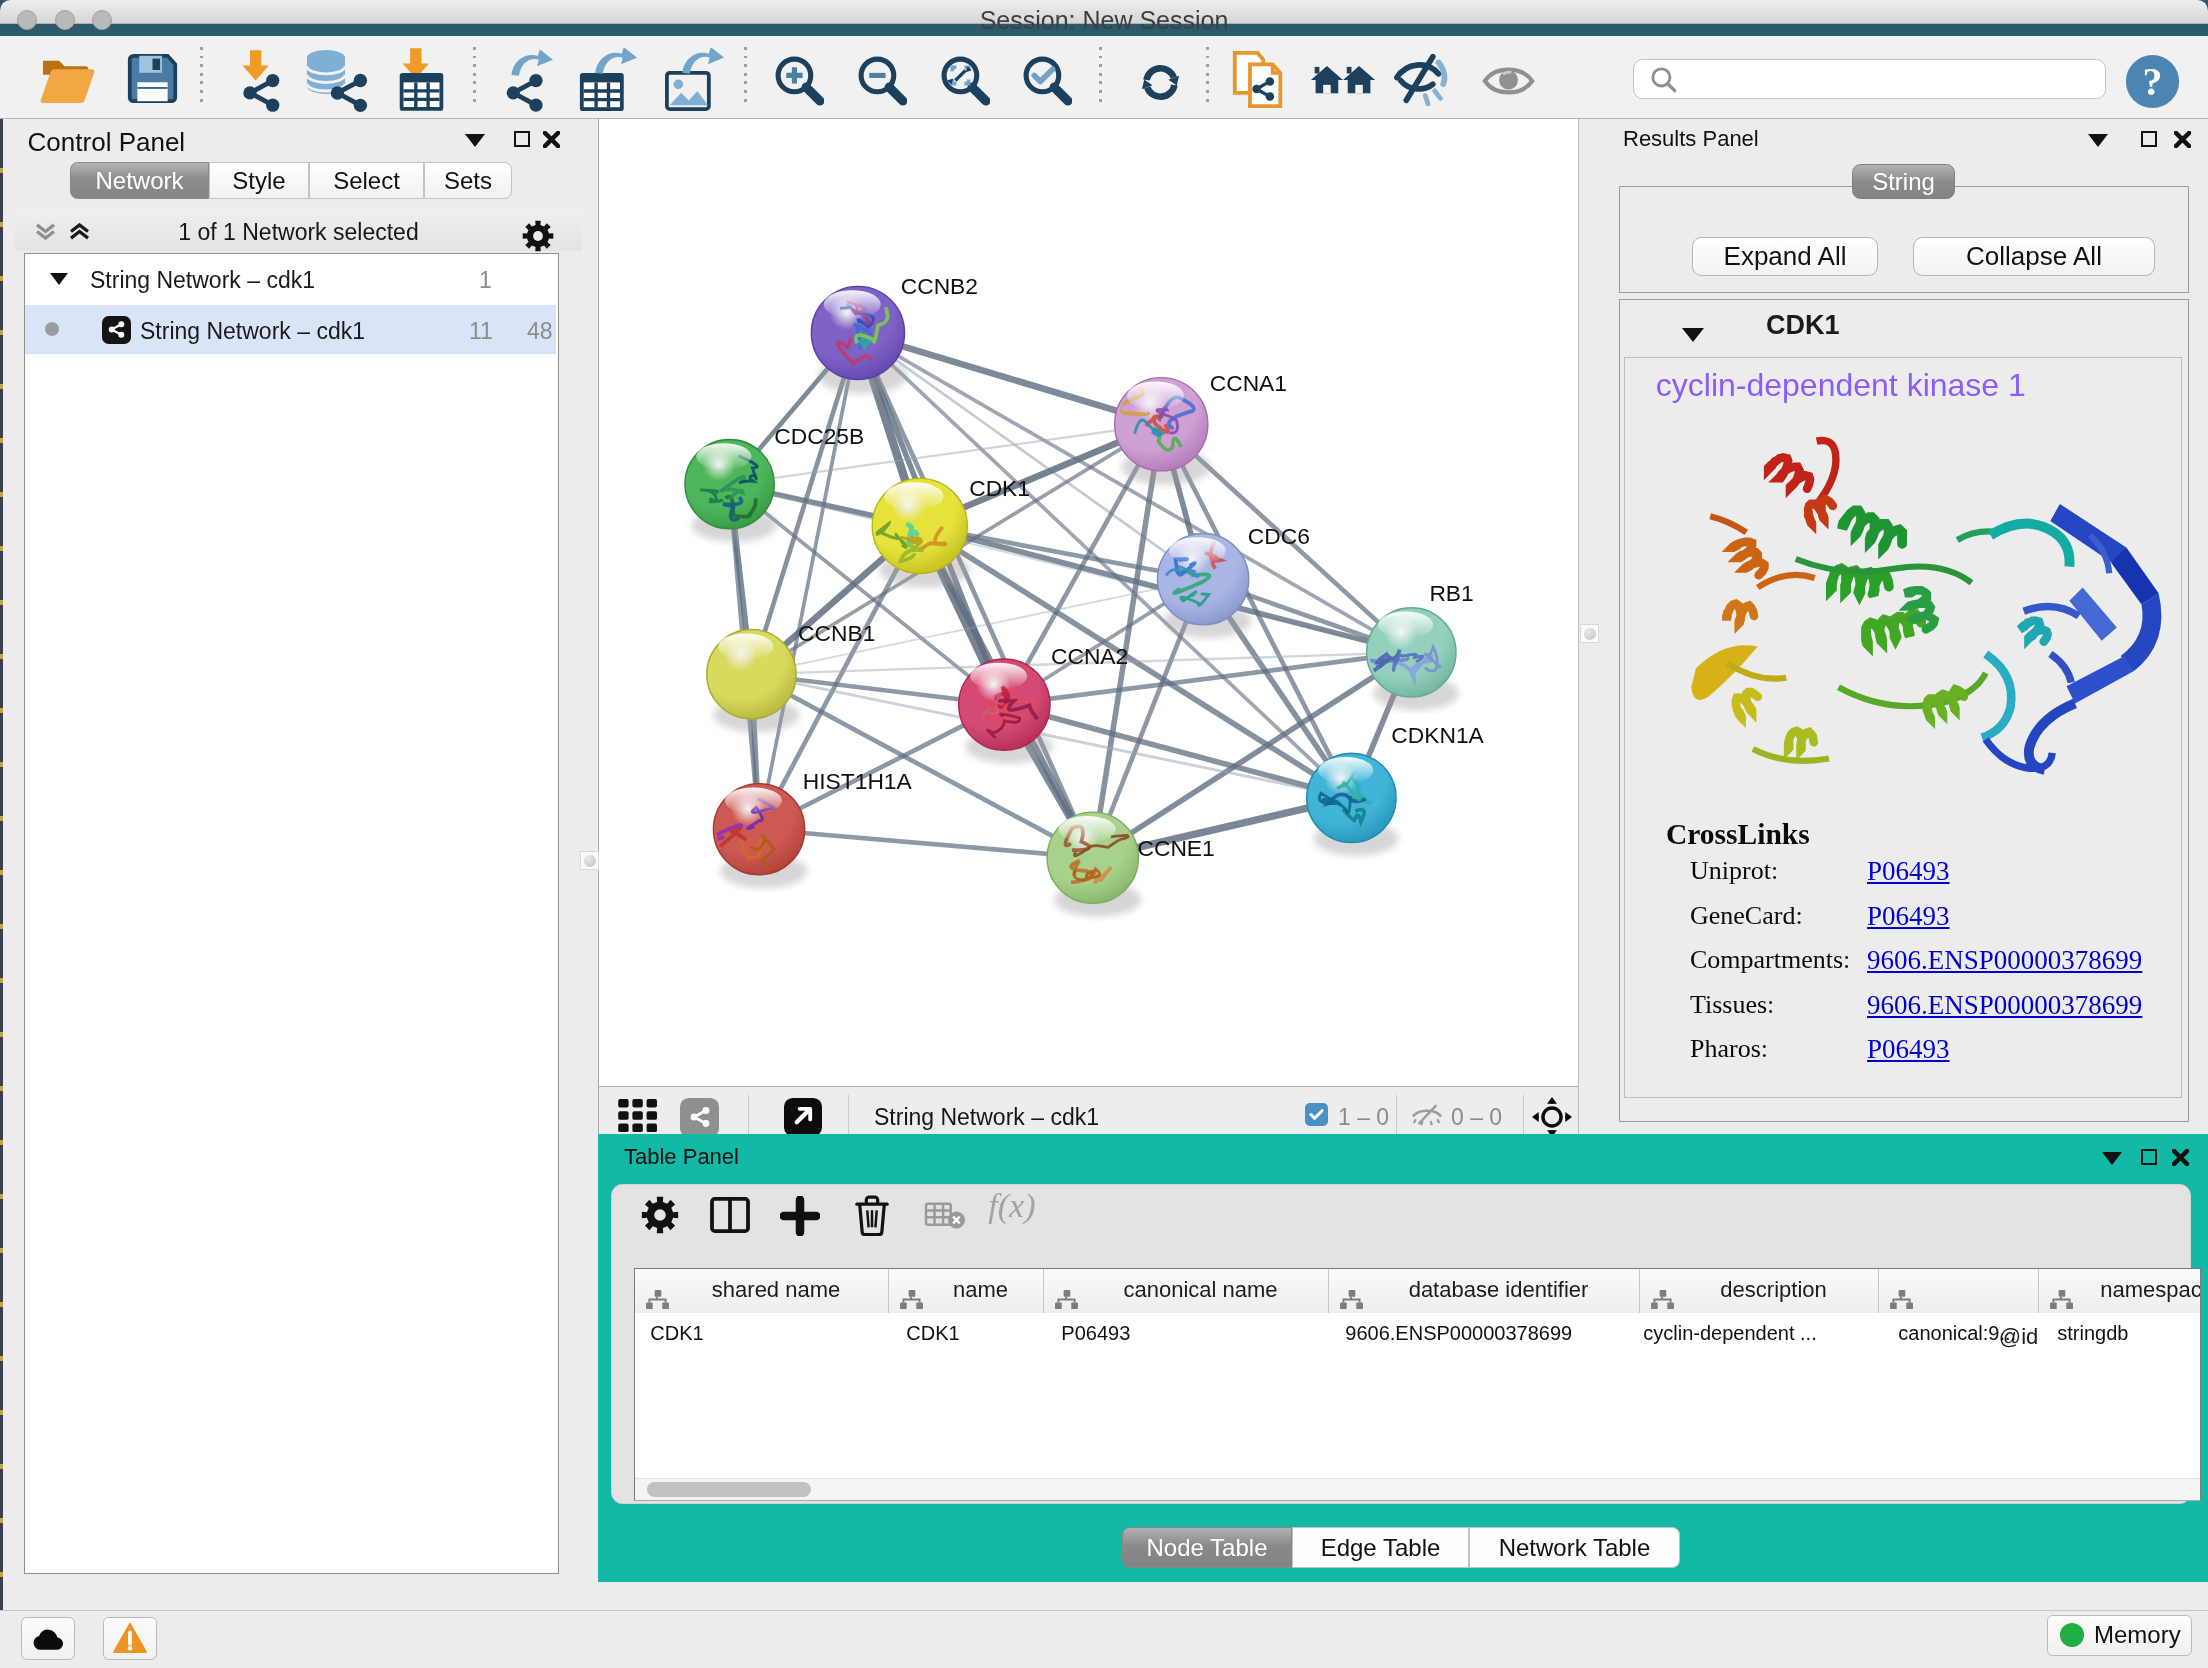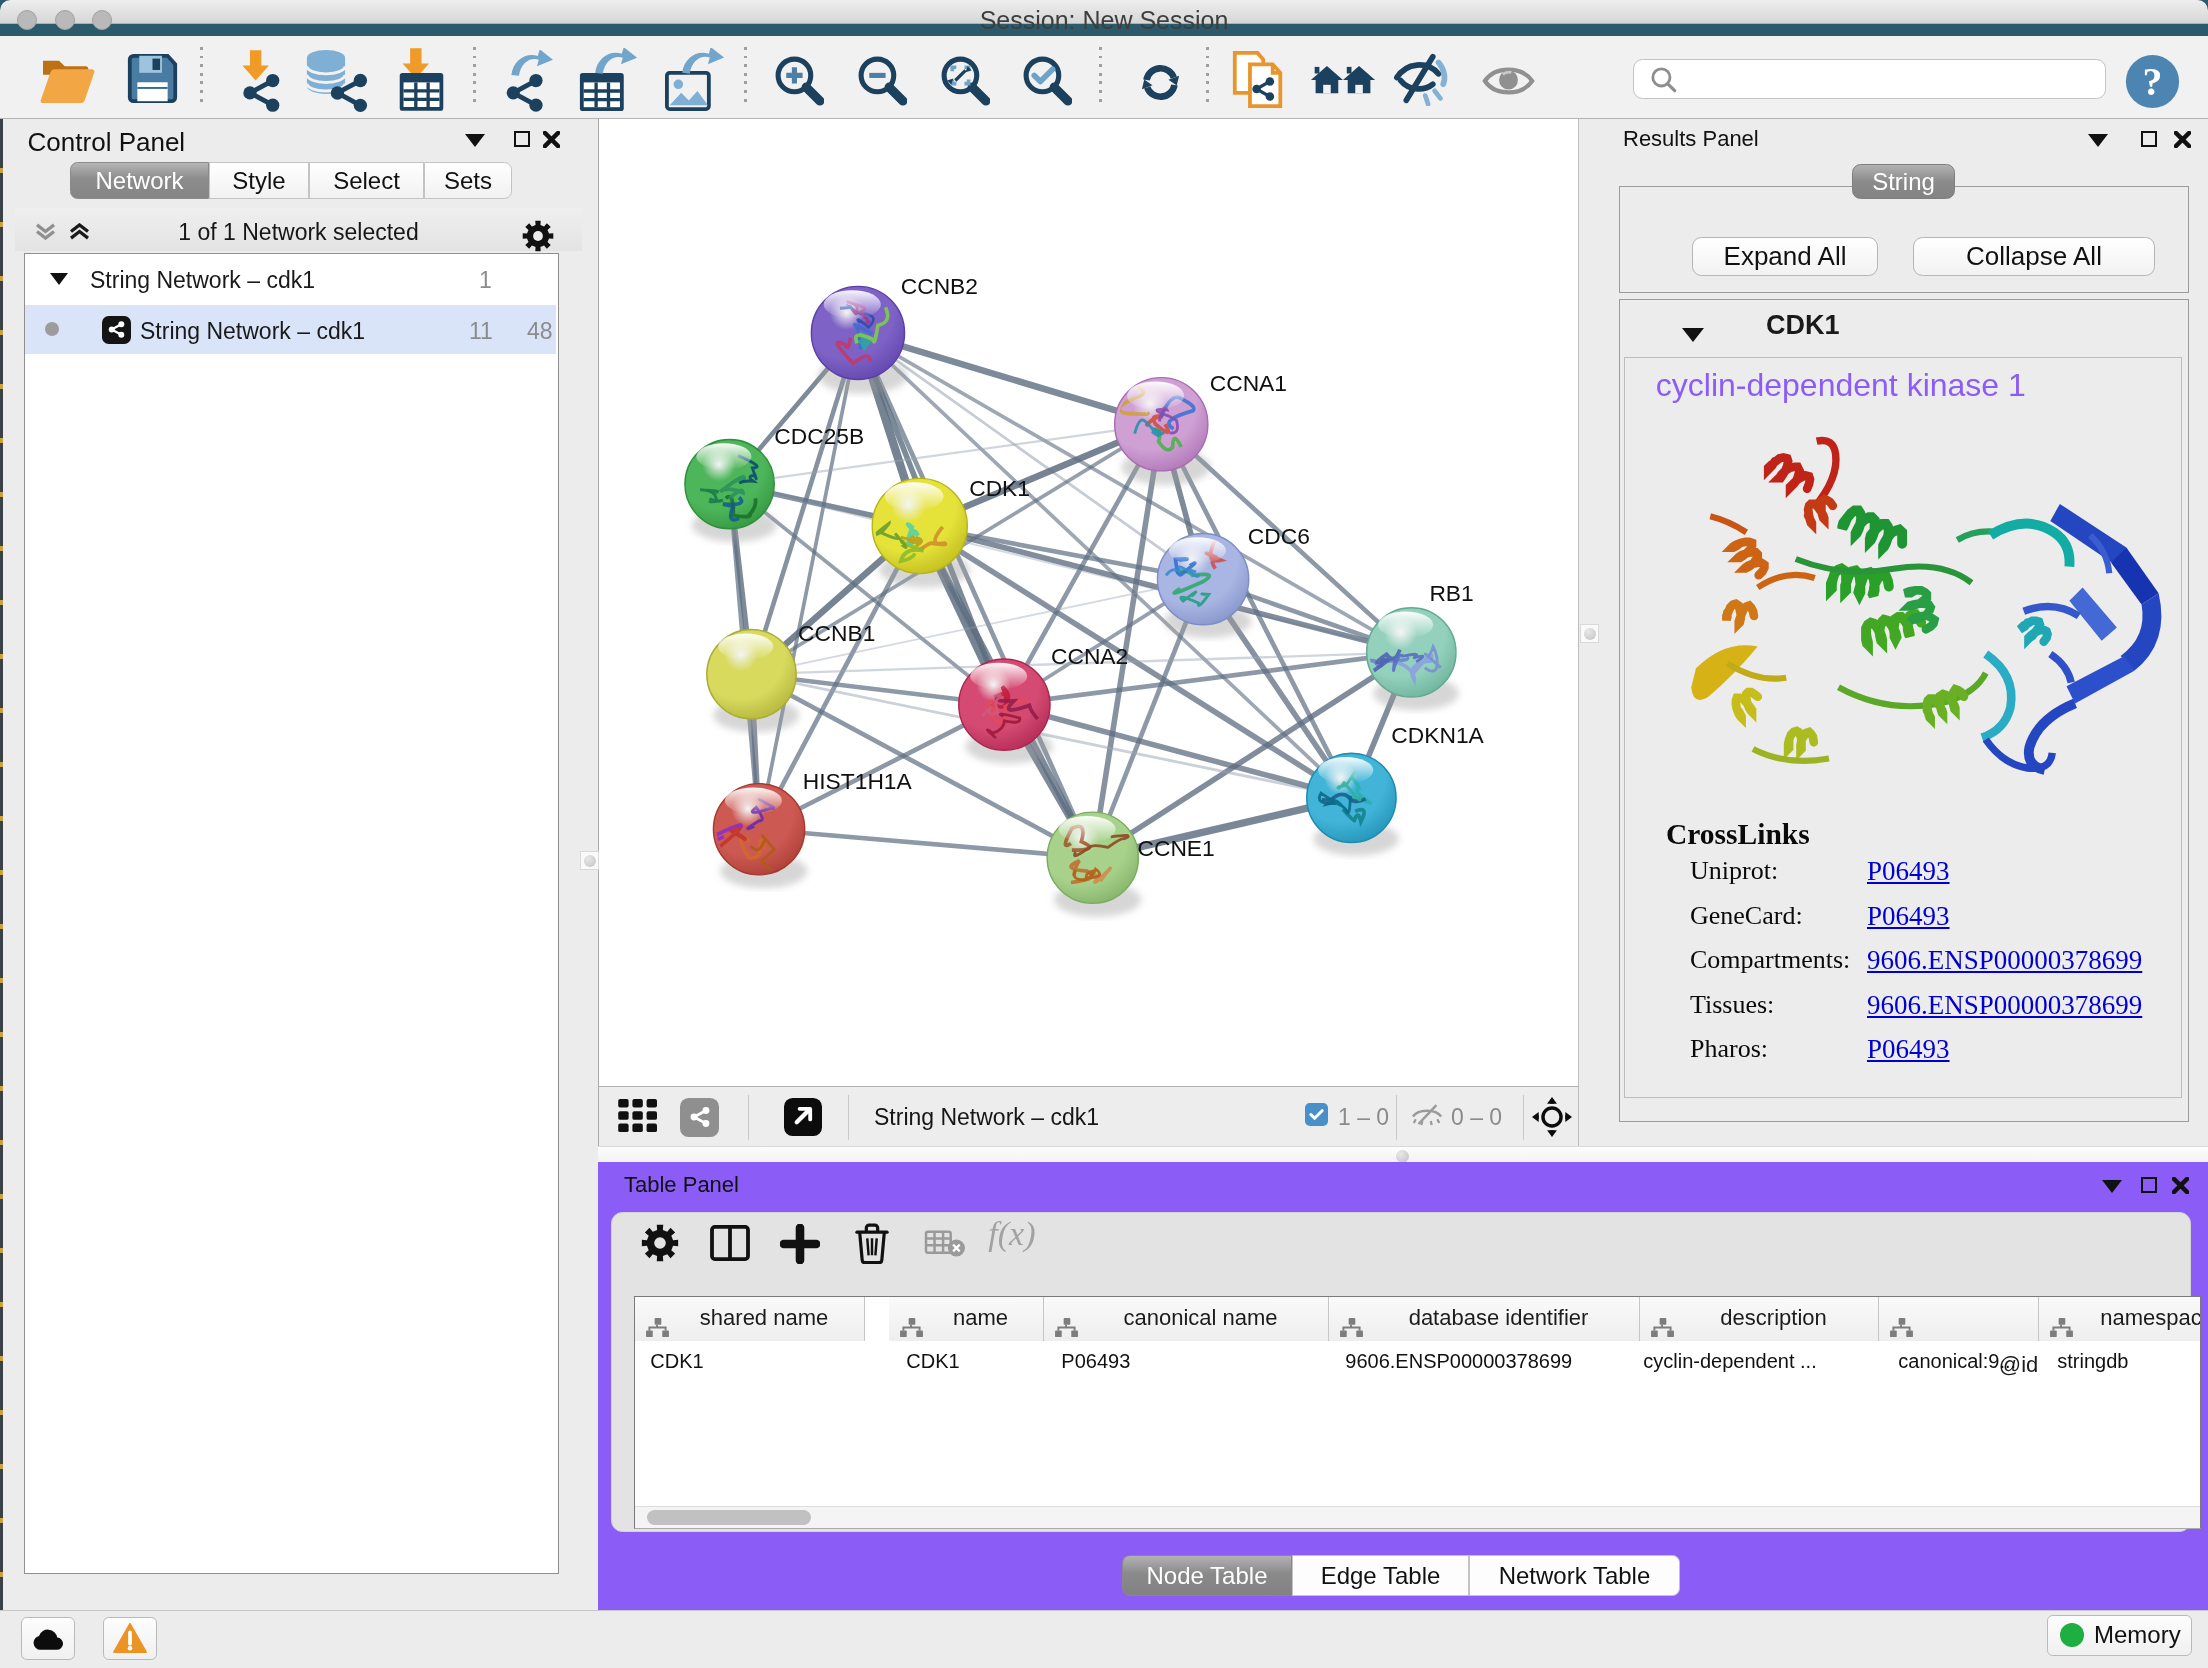--- a/index.html
+++ b/index.html
@@ -41,21 +41,21 @@
 .handle b { position:absolute; border-radius:50%; background:radial-gradient(circle at 35% 30%, #e8e8e8, #c2c2c2); display:block; }
 #splith { left:598px; top:1146px; width:1610px; height:16px; background:linear-gradient(#fdfdfd,#f2f2f2); border-top:1px solid #d8d8d8; }
 #rp-title { left:1623px; top:126px; font-size:22px; color:#111; }
 #stringtab { left:1852px; top:164px; width:103px; height:35px; background:linear-gradient(#b2b2b2,#8b8b8b 50%,#838383); border:1px solid #7f7f7f; border-radius:8.6px; color:#fff; font-size:24px; text-align:center; line-height:34px; }
 #rp-boxA { left:1619px; top:186px; width:570px; height:107px; border:1.9px solid #9b9b9b; }
 #rp-boxB { left:1619px; top:299px; width:570px; height:823px; border:1.9px solid #9b9b9b; }
 .btn { position:absolute; background:linear-gradient(#ffffff,#f2f2f2); border:1.4px solid #b5b5b5; border-radius:9.5px; font-size:26px; color:#111; text-align:center; }
 #rp-inner { position:absolute; left:3.8px; top:57px; width:558px; height:741px; border:1.4px solid #bdbdbd; }
 .xl-label { position:absolute; font-family:"Liberation Serif", serif; font-size:26px; color:#0a0a0a; }
 .xl-link { position:absolute; font-family:"Liberation Serif", serif; font-size:27px; color:#0000d0; text-decoration:underline; }
-#tablepanel { left:598px; top:1162px; width:1610px; height:448px; background:#8b5cf6; }
+#tablepanel { left:598px; top:1134px; width:1610px; height:448px; background:#14b8a6; }
 #tp-box { position:absolute; left:13.3px; top:50px; width:1580px; height:320px; background:#e3e3e3; border:1px solid #d4d4d4; border-radius:11.4px; }
 #tp-table { position:absolute; left:22px; top:83px; width:1567px; height:233px; background:#fff; border:1.9px solid #7a7a7a; border-bottom:1px solid #aaa; overflow:hidden; }
 .th { position:absolute; top:0; height:44px; background:linear-gradient(#fafafa,#eeeeee); border-right:1.9px solid #c6c6c6; font-size:22px; color:#1c1c1c; }
 .th span { position:absolute; top:7.6px; white-space:nowrap; }
 .td { position:absolute; top:44px; height:48px; font-size:20px; color:#111; }
 .td span { position:absolute; top:8.6px; white-space:nowrap; }
 .colicon { position:absolute; top:9.5px; }
 #tp-scroll { position:absolute; left:0; bottom:0; width:100%; height:22px; background:#f4f4f4; border-top:1px solid #ddd; }
 #tp-thumb { position:absolute; left:11.4px; top:2.9px; width:164px; height:15px; background:#c1c1c1; border-radius:7.6px; }
 .ttab { height:41px; border:1px solid #c3c3c3; background:#fdfdfd; color:#111; font-size:24px; text-align:center; line-height:39px; }
@@ -746,21 +746,21 @@
     <svg class="abs" style="left:312px; top:16px;" width="42" height="28.5" viewBox="0 0 44 30">
         <g stroke="#9a9a9a" fill="none" stroke-width="2.6">
           <rect x="2" y="3" width="26" height="22" rx="2"></rect>
           <path d="M2 10h26M2 17h26M11 3v22M20 3v22"></path>
         </g>
         <circle cx="34" cy="20" r="9" fill="#9a9a9a"></circle>
         <path d="M30.5 16.5l7 7M37.5 16.5l-7 7" stroke="#fff" stroke-width="2.4"></path>
       </svg>
     <span class="abs serif" style="left:376px; top:1.9px; font-size:34px; font-style:italic; color:#a2a2a2;">f(x)</span>
     <div id="tp-table">
-      <div class="th" style="left:0px; width:230px;">
+      <div class="th" style="left:0px; width:254px;">
           <span style="left:9.5px; top:11.4px;">
             <svg class="colicon" width="25" height="21" viewBox="0 0 26 22">
               <g fill="#7d7d7d">
                 <rect x="10" y="0" width="7" height="7" rx="1"></rect>
                 <rect x="1" y="13" width="7" height="7" rx="1"></rect>
                 <rect x="18" y="13" width="7" height="7" rx="1"></rect>
                 <path d="M12.5 7v3M4.5 13v-3h17v3M4.5 10h17" stroke="#7d7d7d" stroke-width="2" fill="none"></path>
               </g>
             </svg>
           </span>

